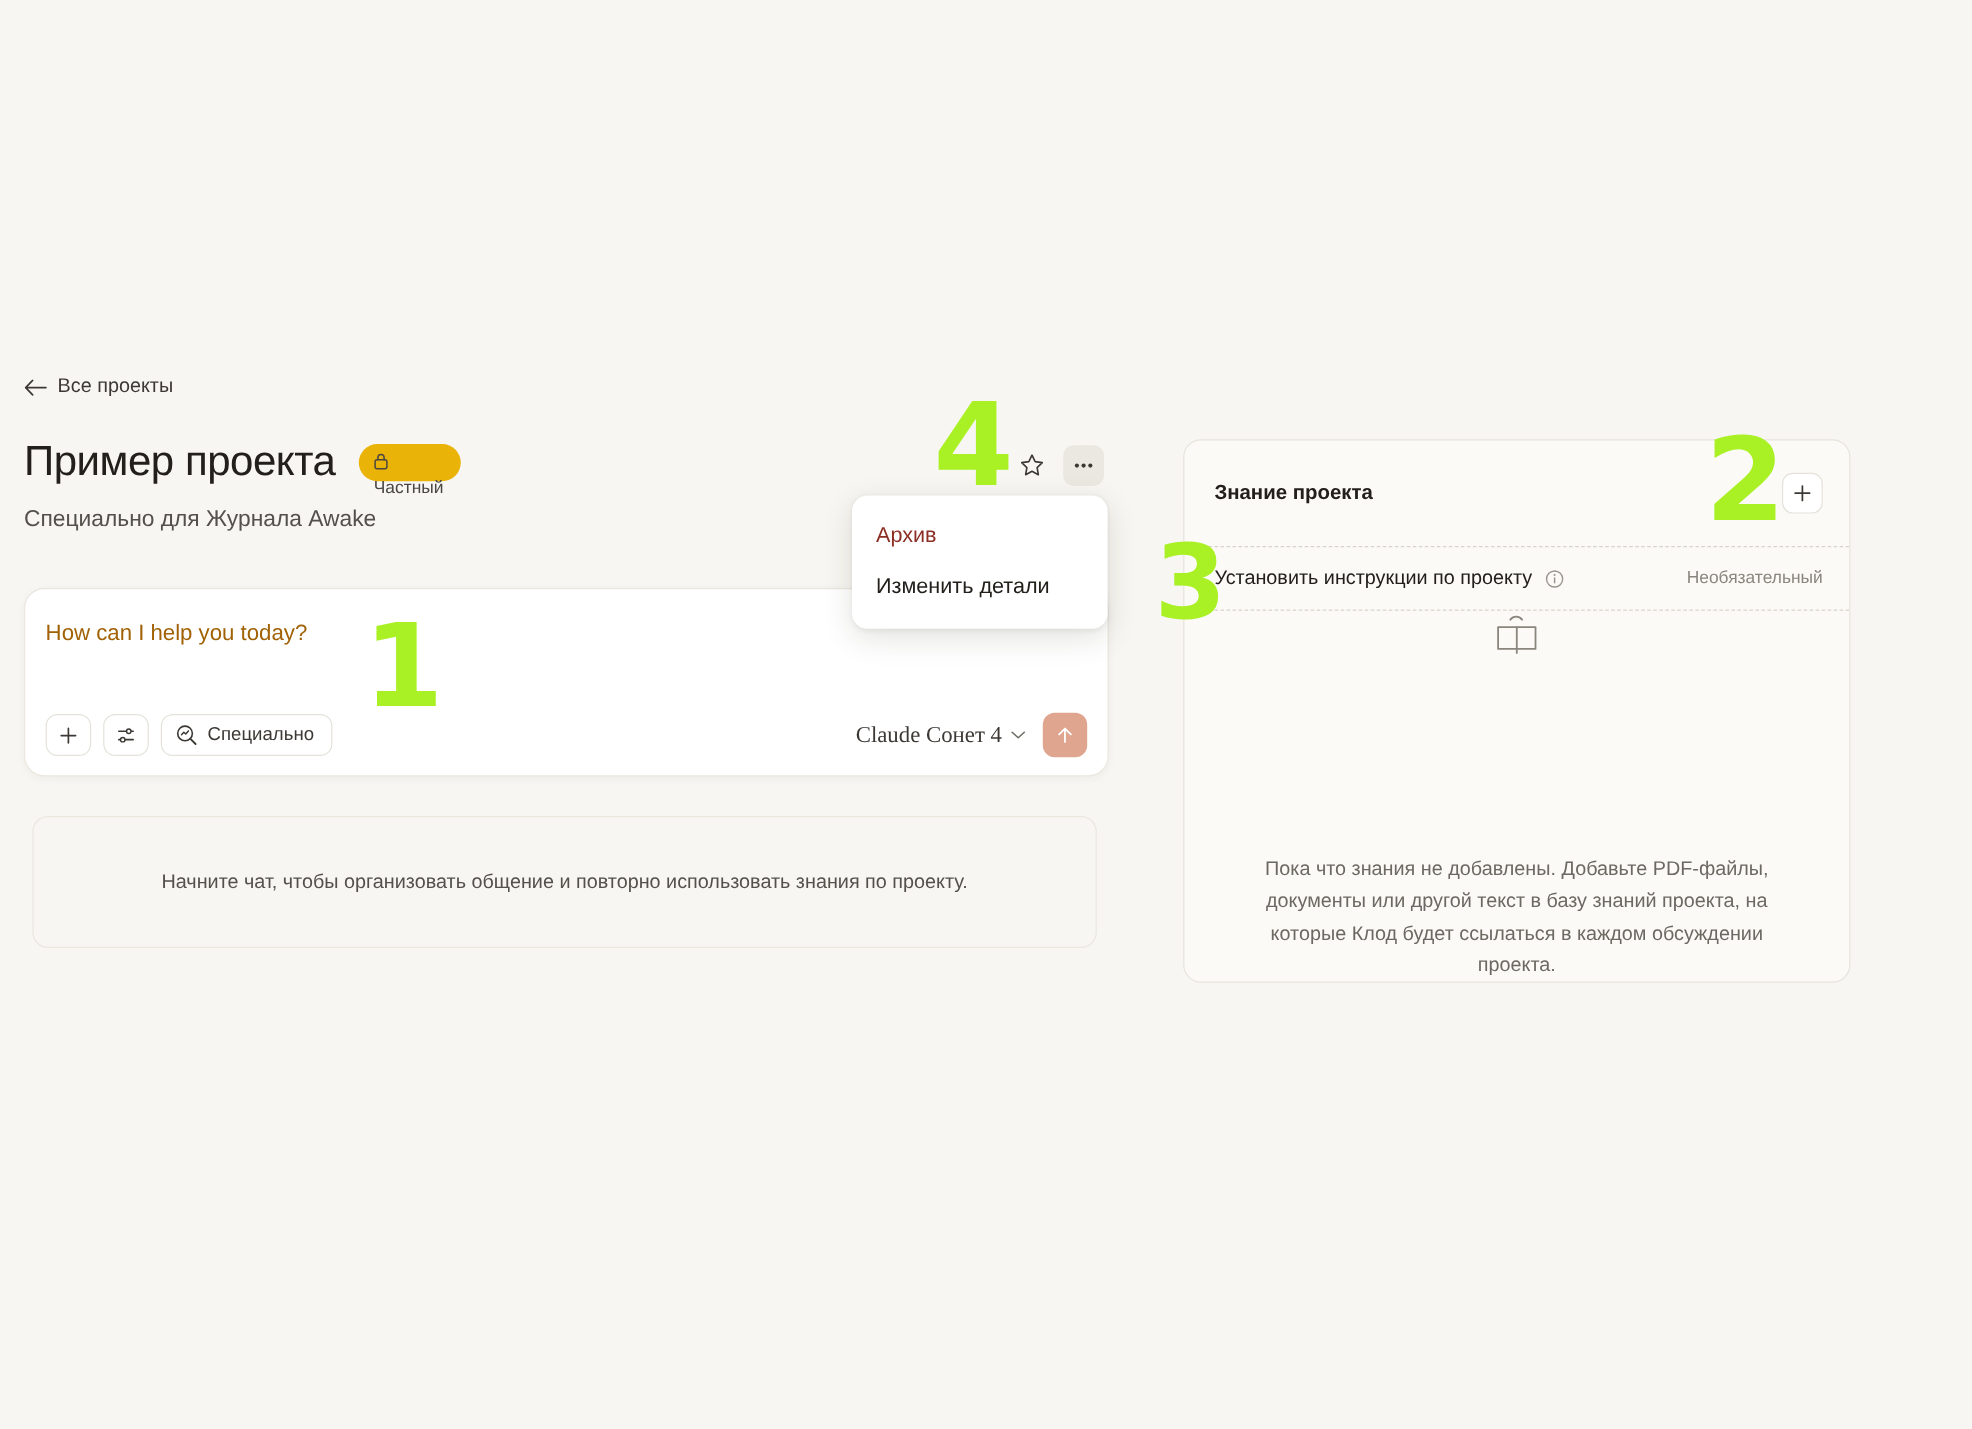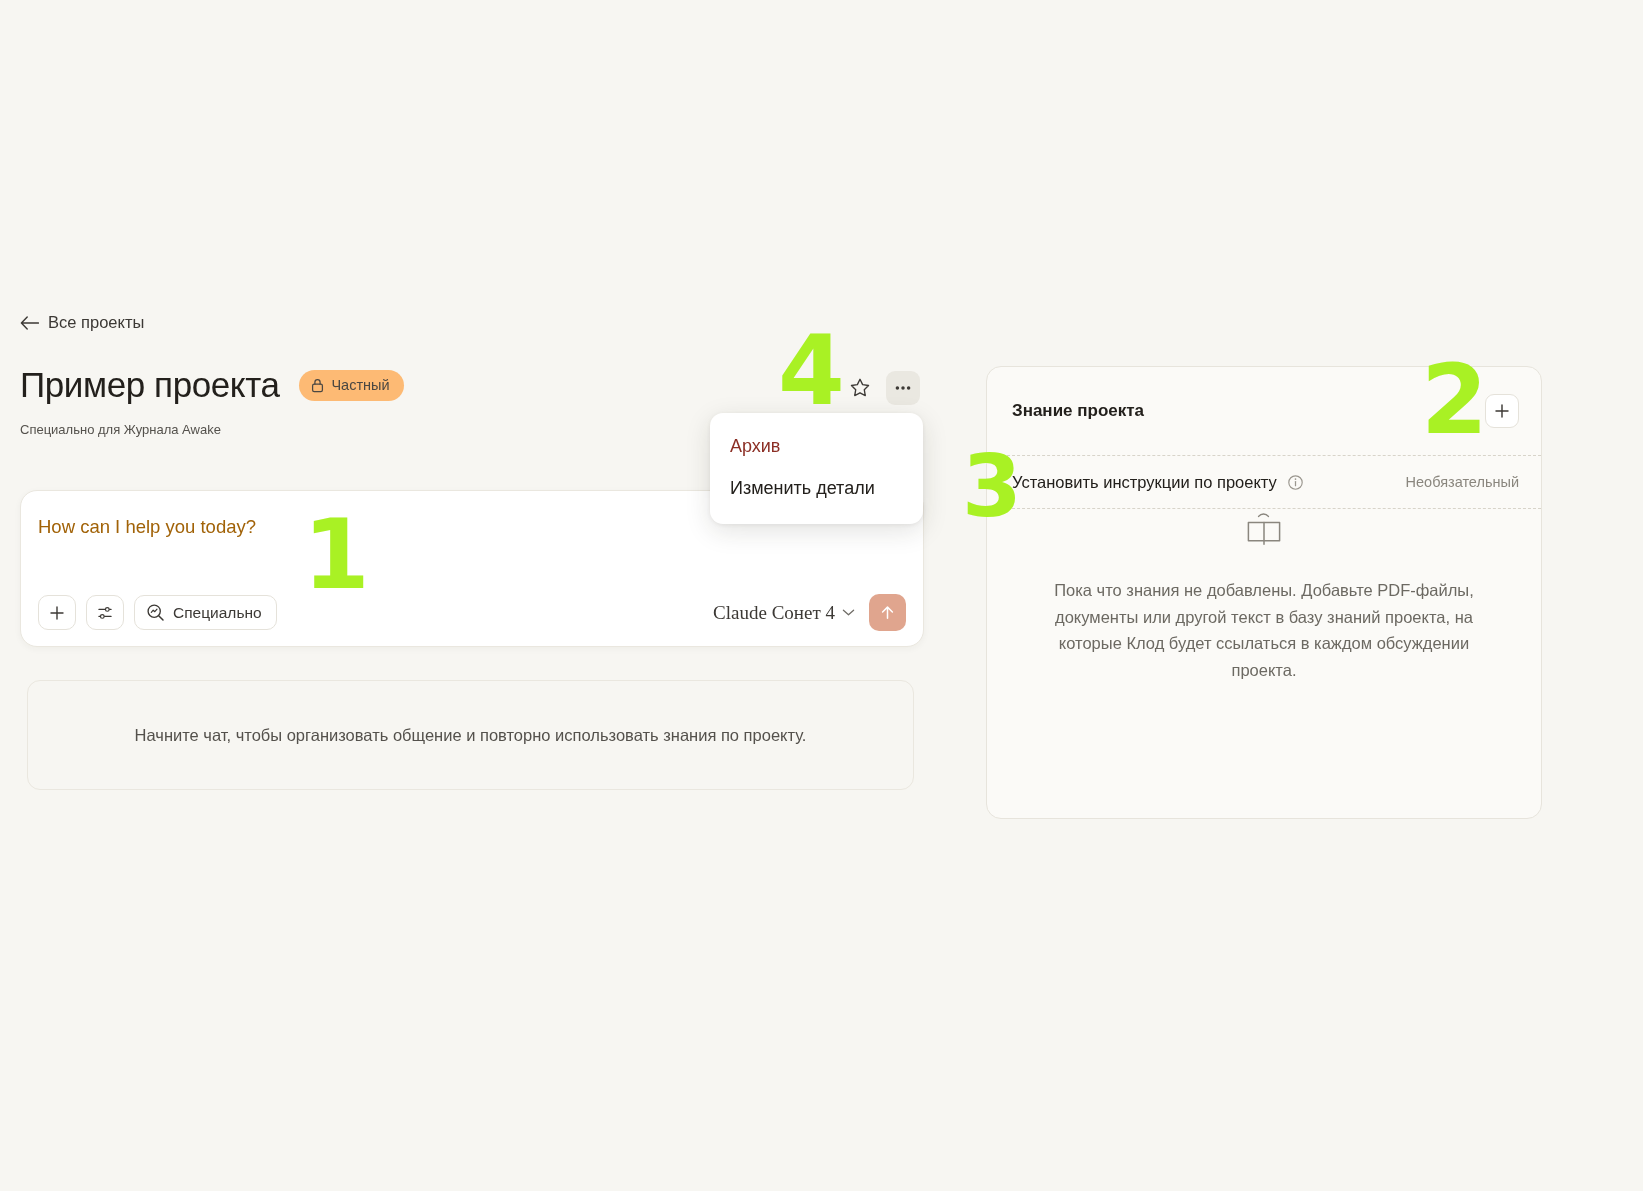--- a/index.html
+++ b/index.html
@@ -53,32 +53,33 @@
     display: flex; align-items: center; gap: 20px;
   }
   .page-title {
     font-size: 35px;
     font-weight: 400;
     letter-spacing: -0.4px;
     color: #23201C;
     line-height: 1.1;
   }
   .badge-private {
-    display: inline-flex; align-items: center; gap: 7px;
-    background: #fdba74;
+    display: inline-flex; gap: 7px;
+    background: #eab308;
     border-radius: 999px;
     padding: 7px 14px 7px 12px;
     font-size: 14.5px;
     color: #4A4742;
     height: 31px;
+    flex-direction: column;
   }
   .subtitle {
     position: absolute;
     left: 20px; top: 422px;
-    font-size: 13px;
+    font-size: 19px;
     color: #54514C;
   }
 
   
   .header-actions {
     position: absolute;
     left: 843px; top: 371px;
     display: flex; align-items: center; gap: 9px;
     z-index: 30;
   }
@@ -228,21 +229,21 @@
   }
   .info-icon { margin-left: 10px; display: inline-flex; }
   .kp-optional {
     margin-left: auto;
     font-size: 14.5px;
     color: #8A867E;
   }
   .kp-empty {
     height: 309px;
     display: flex; flex-direction: column;
-    align-items: center; justify-content: flex-start;
+    align-items: center; justify-content: space-between;
     padding: 0 36px;
   }
   .kp-empty-icon { margin-bottom: 26px; }
   .kp-empty-text {
     font-size: 16.5px;
     line-height: 1.62;
     color: #6C6962;
     text-align: center;
     max-width: 470px;
   }

